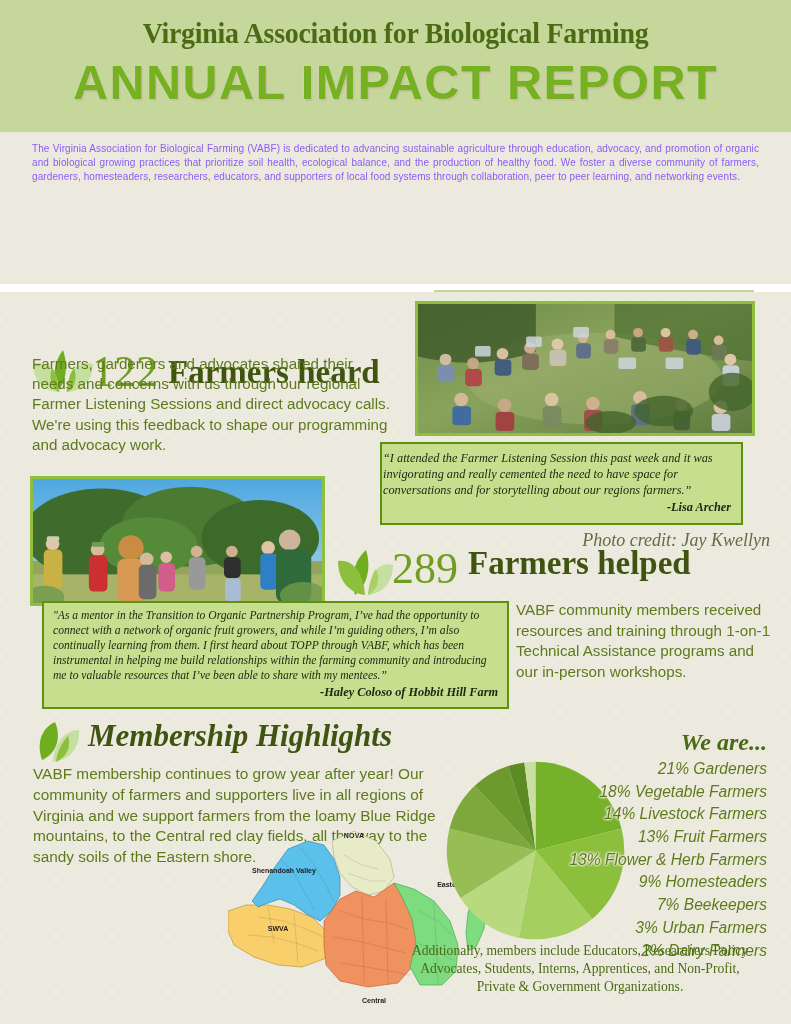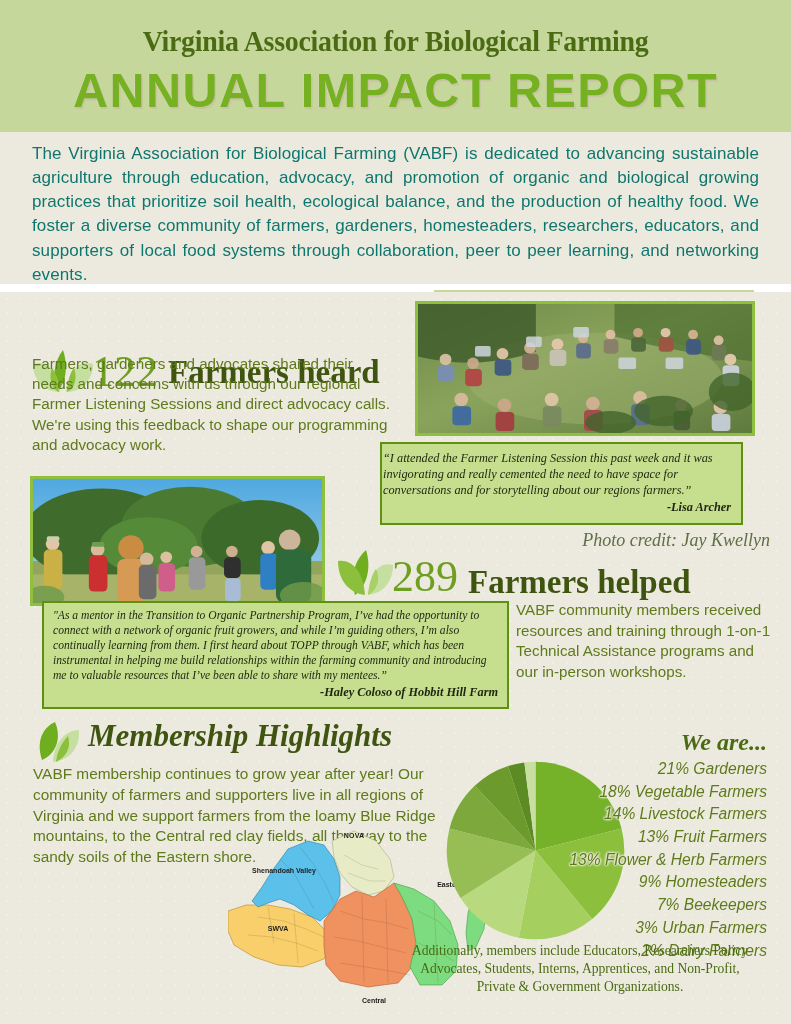--- a/index.html
+++ b/index.html
@@ -13,21 +13,21 @@
     position: relative;
     width: 791px; height: 1024px;
     background: #eceade;
   }
 
   
   .header-band {
     position: absolute; left: 0; top: 0;
     width: 791px; height: 132px;
     background: #c5d79b;
-    padding-top: 24px;
+    padding-top: 16px;
   }
   .org-title {
     text-align: center;
     font-family: "Liberation Serif", serif;
     font-weight: bold;
     font-size: 30px;
     letter-spacing: -0.3px;
     color: #4a6b13;
     transform: scaleX(0.93);
   }
@@ -44,23 +44,23 @@
   }
 
   
   .intro-band {
     position: absolute; left: 0; top: 132px;
     width: 791px; height: 108px;
     background: #eceade;
     padding: 10px 32px 0 32px;
   }
   .intro-text {
-    font-size: 17px;
+    font-size: 10px;
     line-height: 1.42;
-    color: #0f766e;
+    color: #8b5cf6;
     text-align: justify;
     letter-spacing: 0.1px;
   }
 
   
   .highlights-band {
     position: absolute; left: 0; top: 240px;
     width: 791px; height: 52px;
     background: #ffffff;
     margin-top: 44px;
@@ -171,21 +171,21 @@
   .photo2 {
     position: absolute; left: 30px; top: 184px;
     width: 295px; height: 130px;
     border: 3px solid #8fbf3f;
     overflow: hidden;
   }
 
   
   .stat2-row {
     position: absolute; left: 336px; top: 255px;
-    display: flex; align-items: flex-end;
+    display: flex; align-items: flex-start;
   }
   .stat2-body {
     position: absolute; left: 516px; top: 308px;
     width: 260px;
     font-size: 15.2px;
     line-height: 1.35;
     color: #5e7a1b;
   }
   
   .quote2 {

